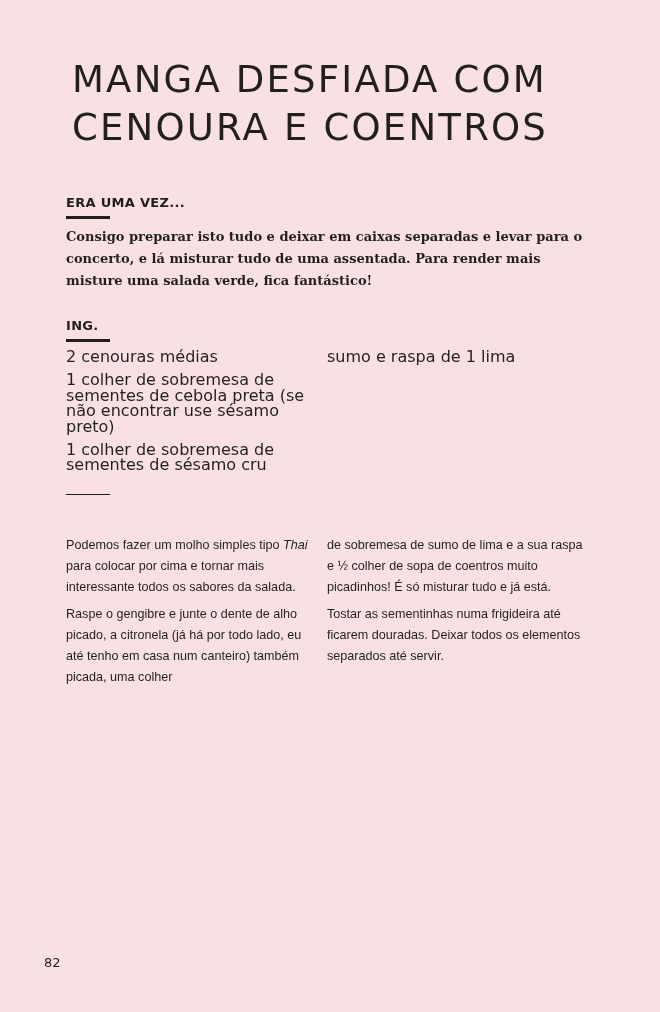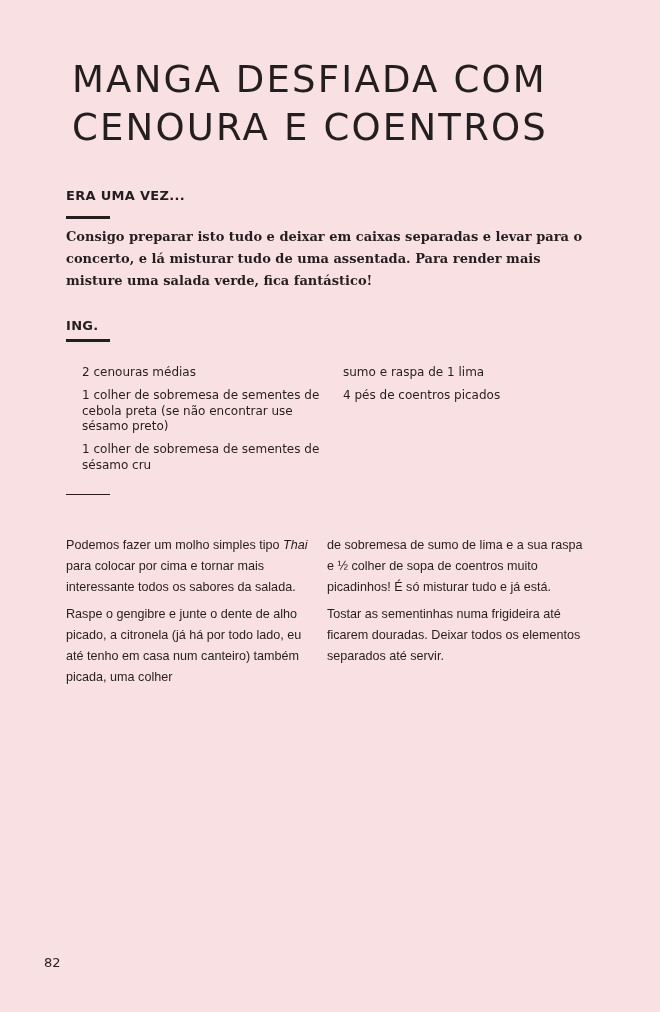--- a/index.html
+++ b/index.html
@@ -34,22 +34,22 @@
   }
   .intro {
     position: absolute; left: 66px; top: 226px; width: 520px;
     font-family: "DejaVu Serif", serif;
     font-weight: bold; font-size: 13px; line-height: 22px;
     margin: 0;
   }
   .ing-col {
     position: absolute; top: 349px;
     font-family: "DejaVu Sans", sans-serif;
-    font-size: 12px; line-height: 15.5px;
-    list-style: none; margin: 16px; padding: 0;
+    font-size: 16px; line-height: 15.5px;
+    list-style: none; margin: 0; padding: 0;
   }
   .ing-col li { margin-bottom: 7.5px; }
   .ing-left { left: 66px; width: 245px; }
   .ing-right { left: 327px; width: 260px; }
   .method-col {
     position: absolute; top: 535px;
     font-family: Liberation Sans, sans-serif;
     font-size: 12.6px; line-height: 21px;
   }
   .method-col p { margin: 0 0 6px 0; }
@@ -61,37 +61,36 @@
   }
 </style>
 </head>
 <body>
 
 <h1 class="title">
   <span>MANGA DESFIADA COM</span>
   <span>CENOURA E COENTROS</span>
 </h1>
 
-<div class="sec-head" style="top:188px;">ERA UMA VEZ...</div>
+<div class="sec-head" style="top:195px;">ERA UMA VEZ...</div>
 <div class="rule-thick" style="top:216px;"></div>
 <p class="intro">Consigo preparar isto tudo e deixar em caixas separadas e levar para o concerto, e lá misturar tudo de uma assentada. Para render mais misture uma salada verde, fica fantástico!</p>
 
 <div class="sec-head" style="top:318px;">ING.</div>
 <div class="rule-thick" style="top:339px;"></div>
 
 <ul class="ing-col ing-left">
   <li>2 cenouras médias</li>
   <li>1 colher de sobremesa de sementes de cebola preta (se não encontrar use sésamo preto)</li>
   <li>1 colher de sobremesa de sementes de sésamo cru</li>
 </ul>
 <div class="rule-thin" style="top:494px;"></div>
 
 <ul class="ing-col ing-right">
   <li>sumo e raspa de 1 lima</li>
-  <li>4 pés de coentros picados</li>
 </ul>
 
 <div class="method-col m-left">
   <p><span>Podemos fazer um molho simples tipo </span><em>Thai</em><span> para colocar por cima e tornar mais interessante todos os sabores da salada.</span></p>
   <p>Raspe o gengibre e junte o dente de alho picado, a citronela (já há por todo lado, eu até tenho em casa num canteiro) também picada, uma colher</p>
 </div>
 
 <div class="method-col m-right">
   <p>de sobremesa de sumo de lima e a sua raspa e ½ colher de sopa de coentros muito picadinhos! É só misturar tudo e já está.</p>
   <p>Tostar as sementinhas numa frigideira até ficarem douradas. Deixar todos os elementos separados até servir.</p>

